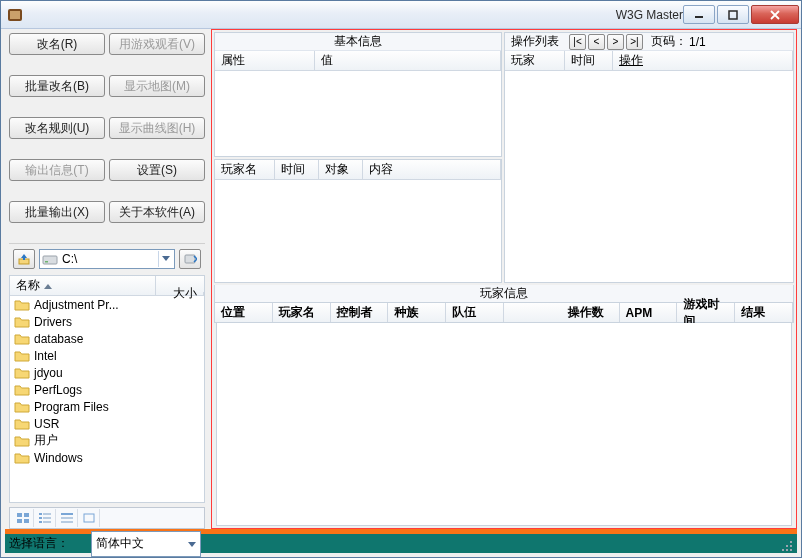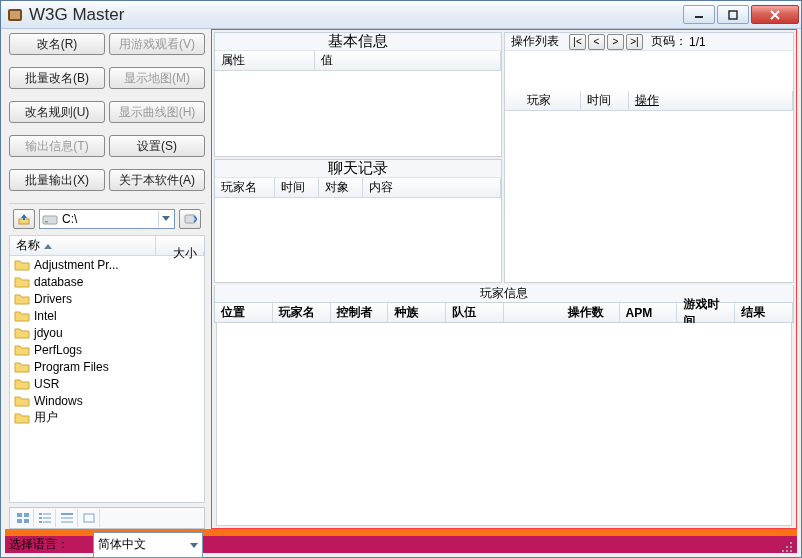--- a/index.html
+++ b/index.html
@@ -3,35 +3,35 @@
 <meta charset="utf-8">
 <style>
   * { box-sizing: border-box; margin: 0; padding: 0; font-family: "Segoe UI", Tahoma, sans-serif; font-size: 12px; }
   body { background: #fff; }
   .window { width: 802px; height: 558px; border: 1px solid #5a7ba0; background: #f0f0f0; position: relative; }
 
   
   .titlebar { height: 28px; background: linear-gradient(#fdfefe,#e8eef7 45%,#dde7f3); display: flex; align-items: center; padding: 0 2px 0 6px; border-bottom: 1px solid #b7c7de; }
   .titlebar .app-icon { width: 16px; height: 16px; margin-right: 6px; display:inline-block;}
   .titlebar .app-icon svg{display:block;}
-  .titlebar .title { flex: 1; color: #2b2b2b; font-size:17px;}
+  .titlebar .title { flex: 1; color: #2b2b2b; font-size:12px;text-align:right;}
   .winbtns { display: flex; gap: 2px; }
   .winbtn { width: 32px; height: 19px; border: 1px solid #8aa5c6; border-radius: 2px; background: linear-gradient(#fafcff,#d7e4f2); display:flex; align-items:center; justify-content:center; }
   .winbtn.close { width: 48px; background: linear-gradient(#f6a5a2,#d96459 45%,#c83b32); border-color:#a83c35;}
   .winbtn svg { display:block; }
 
   
   .client { position:absolute; top:28px; left:4px; right:4px; bottom:4px; background:#f0f0f0; display:flex; flex-direction:column;}
   .main-row { flex:1; display:flex;}
   .left-col { width:204px; display:flex; flex-direction:column;}
   .right-col { flex:1; border:1px solid #ff3b3b; margin-left:2px; display:flex; flex-direction:column; position:relative;}
 
   
   .toolbar { padding:4px 4px 2px 4px; }
-  .btn-row { display:flex; gap:4px; margin-bottom:12px;}
+  .btn-row { display:flex; gap:4px; margin-bottom:20px;}
   .tb-btn { flex:1; height:22px; border:1px solid #8a8a8a; border-radius:3px; background:linear-gradient(#fcfcfc,#e4e4e4); display:flex; align-items:center; justify-content:center; font-size:12px; color:#222;}
   .tb-btn.disabled { color:#9a9a9a; }
   .divider { height:2px; background:linear-gradient(#c0c0c0,#fff); margin:2px 0 4px 0;}
 
   
   .drive-row { display:flex; align-items:center; gap:4px; padding:0 4px;}
   .up-btn, .drive-out { width:22px; height:20px; border:1px solid #8a8a8a; border-radius:2px; background:linear-gradient(#fcfcfc,#e4e4e4); display:flex; align-items:center; justify-content:center;}
   .drive-combo { flex:1; height:20px; border:1px solid #7b9abb; background:#fff; display:flex; align-items:center; padding:0 2px; gap:4px;}
   .drive-combo .disk-icon {width:16px;height:14px;}
   .drive-combo .caret { margin-left:auto; width:14px; height:16px; display:flex; align-items:center; justify-content:center; border-left:1px solid #c8d6e8;}
@@ -45,44 +45,44 @@
   .filelist-body { flex:1; overflow:hidden;}
   .file-row { display:flex; align-items:center; height:17px; padding-left:4px;}
   .folder-ico {width:16px;height:14px; margin-right:4px;}
   .caret-sort{margin-left:4px;}
 
   
   .viewbar { height:22px; border:1px solid #c1c9d4; background:#f7f9fc; margin:0 4px; display:flex; align-items:center; padding:0 2px; gap:0;}
   .viewbar .vicon{ width:22px; height:18px; display:flex; align-items:center; justify-content:center; border-right:1px solid #d8dee7;}
 
   
-  .statusbar { height:24px; display:flex; align-items:center; padding:2px 4px; gap:24px; border-top:7px solid #f97316; background:#be185d;}
-  .lang-combo{ width:110px; height:20px; border:1px solid #7b9abb; background:#fff; display:flex; align-items:center; padding:12px 4px;}
+  .statusbar { height:24px; display:flex; align-items:center; padding:2px 4px; gap:6px; border-top:5px solid #f97316; background:#0f766e;}
+  .lang-combo{ width:110px; height:20px; border:1px solid #7b9abb; background:#fff; display:flex; align-items:center; padding:12px 4px;margin-left:16px;}
   .lang-combo .caret{margin-left:auto;}
   .grip{margin-left:auto; width:16px; height:16px; position:relative;}
   .grip span{position:absolute;width:2px;height:2px;background:#9aa4b0;}
   .grip span:nth-child(1){right:1px;bottom:1px;}
   .grip span:nth-child(2){right:5px;bottom:1px;}
   .grip span:nth-child(3){right:9px;bottom:1px;}
   .grip span:nth-child(4){right:1px;bottom:5px;}
   .grip span:nth-child(5){right:5px;bottom:5px;}
   .grip span:nth-child(6){right:1px;bottom:9px;}
 
   
   .right-top{ flex:1.3; display:flex; gap:2px; padding:2px;}
   .right-bottom{ flex:1.05; display:flex; flex-direction:column; padding:0 2px 2px 2px;}
   .panel{ border:1px solid #c9d3de; background:#fff; display:flex; flex-direction:column; flex:1;}
-  .panel-title{ height:18px; display:flex; align-items:center; justify-content:center; background:#f5f7fa; border-bottom:1px solid #e0e6ee; font-size:15px;}
+  .panel-title{ height:18px; display:flex; align-items:center; justify-content:center; background:#f5f7fa; border-bottom:1px solid #e0e6ee; font-size:12px;}
   .panel-hdr{ display:flex; height:20px; background:linear-gradient(#fefefe,#eef2f6); border-bottom:1px solid #d0d8e2;}
   .panel-hdr .col{ padding:0 6px; display:flex; align-items:center; border-right:1px solid #d0d8e2;}
   .panel-body{flex:1;}
 
   .basic .col.a{width:100px;} .basic .col.b{flex:1;}
   .chat .col.a{width:60px;} .chat .col.b{width:44px;} .chat .col.c{width:44px;} .chat .col.d{flex:1;}
-  .oplist .col.a{width:60px;margin-left:16px;} .oplist .col.b{width:48px;} .oplist .col.c{flex:1;text-decoration:underline;}
+  .oplist .col.a{width:60px;} .oplist .col.b{width:48px;} .oplist .col.c{flex:1;text-decoration:underline;}
   .pager{display:flex; align-items:center; gap:2px; padding:0 4px;}
   .pgbtn{width:17px;height:16px;border:1px solid #8a8a8a;border-radius:2px;background:linear-gradient(#fcfcfc,#e4e4e4);display:flex;align-items:center;justify-content:center;font-size:10px;line-height:1;}
   .page-lbl{margin-left:6px;}
 
   .players-title{height:18px;display:flex;align-items:center;justify-content:center;border:1px solid #c9d3de;border-top:none;background:#f5f7fa;margin:0 2px;}
   .players-hdr{display:flex;height:20px;background:linear-gradient(#fefefe,#eef2f6);border:1px solid #c9d3de;border-top:none;margin:0 2px;font-weight:bold;}
   .players-hdr .col{padding:0 6px;display:flex;align-items:center;border-right:1px solid #d0d8e2;}
   .players-body{flex:1;border:1px solid #c9d3de;border-top:none;margin:0 2px;background:#fff;}
 
   .oplist-title-row{display:flex;align-items:center;height:18px;background:#f5f7fa;border-bottom:1px solid #e0e6ee;}
@@ -188,32 +188,32 @@
               <div class="file-row">
                 <span class="folder-ico"><svg width="16" height="14">
                     <path d="M1 3 L6 3 L7.5 5 L15 5 L15 12 L1 12 Z" fill="#f7d774" stroke="#cfa836"></path>
                   </svg></span>
                 <span>Adjustment Pr...</span>
               </div>
               <div class="file-row">
                 <span class="folder-ico"><svg width="16" height="14">
                     <path d="M1 3 L6 3 L7.5 5 L15 5 L15 12 L1 12 Z" fill="#f7d774" stroke="#cfa836"></path>
                   </svg></span>
+                <span>Drivers</span>
+              </div>
+              <div class="file-row">
+                <span class="folder-ico"><svg width="16" height="14">
+                    <path d="M1 3 L6 3 L7.5 5 L15 5 L15 12 L1 12 Z" fill="#f7d774" stroke="#cfa836"></path>
+                  </svg></span>
                 <span>database</span>
               </div>
               <div class="file-row">
                 <span class="folder-ico"><svg width="16" height="14">
                     <path d="M1 3 L6 3 L7.5 5 L15 5 L15 12 L1 12 Z" fill="#f7d774" stroke="#cfa836"></path>
                   </svg></span>
-                <span>Drivers</span>
-              </div>
-              <div class="file-row">
-                <span class="folder-ico"><svg width="16" height="14">
-                    <path d="M1 3 L6 3 L7.5 5 L15 5 L15 12 L1 12 Z" fill="#f7d774" stroke="#cfa836"></path>
-                  </svg></span>
                 <span>Intel</span>
               </div>
               <div class="file-row">
                 <span class="folder-ico"><svg width="16" height="14">
                     <path d="M1 3 L6 3 L7.5 5 L15 5 L15 12 L1 12 Z" fill="#f7d774" stroke="#cfa836"></path>
                   </svg></span>
                 <span>jdyou</span>
               </div>
               <div class="file-row">
                 <span class="folder-ico"><svg width="16" height="14">
@@ -230,27 +230,27 @@
               <div class="file-row">
                 <span class="folder-ico"><svg width="16" height="14">
                     <path d="M1 3 L6 3 L7.5 5 L15 5 L15 12 L1 12 Z" fill="#f7d774" stroke="#cfa836"></path>
                   </svg></span>
                 <span>USR</span>
               </div>
               <div class="file-row">
                 <span class="folder-ico"><svg width="16" height="14">
                     <path d="M1 3 L6 3 L7.5 5 L15 5 L15 12 L1 12 Z" fill="#f7d774" stroke="#cfa836"></path>
                   </svg></span>
+                <span>用户</span>
+              </div>
+              <div class="file-row">
+                <span class="folder-ico"><svg width="16" height="14">
+                    <path d="M1 3 L6 3 L7.5 5 L15 5 L15 12 L1 12 Z" fill="#f7d774" stroke="#cfa836"></path>
+                  </svg></span>
                 <span>Windows</span>
-              </div>
-              <div class="file-row">
-                <span class="folder-ico"><svg width="16" height="14">
-                    <path d="M1 3 L6 3 L7.5 5 L15 5 L15 12 L1 12 Z" fill="#f7d774" stroke="#cfa836"></path>
-                  </svg></span>
-                <span>用户</span>
               </div>
             </div>
         </div>
 
         <div class="viewbar">
           <div class="vicon">
               <svg width="14" height="12">
                 <rect x="1" y="1" width="5" height="4" fill="#7aa6d6"></rect>
                 <rect x="8" y="1" width="5" height="4" fill="#7aa6d6"></rect>
                 <rect x="1" y="7" width="5" height="4" fill="#7aa6d6"></rect>
@@ -288,32 +288,31 @@
           <div style="flex:1;display:flex;flex-direction:column;gap:2px;">
             <div class="panel basic">
               <div class="panel-title">基本信息</div>
               <div class="panel-hdr">
                 <div class="col a">属性</div>
                 <div class="col b">值</div>
               </div>
               <div class="panel-body"></div>
             </div>
             <div class="panel chat">
-              <div class="panel-title">聊天记录</div>
               <div class="panel-hdr">
                 <div class="col a">玩家名</div>
                 <div class="col b">时间</div>
                 <div class="col c">对象</div>
                 <div class="col d">内容</div>
               </div>
               <div class="panel-body"></div>
             </div>
           </div>
 
-          <div class="panel oplist" style="flex:1;gap:40px;">
+          <div class="panel oplist" style="flex:1;">
             <div class="oplist-title-row">
               <span class="lbl">操作列表</span>
               <div class="pager">
                 <div class="pgbtn">|&lt;</div>
                 <div class="pgbtn">&lt;</div>
                 <div class="pgbtn">&gt;</div>
                 <div class="pgbtn">&gt;|</div>
                 <span class="page-lbl">页码：</span>
                 <span>1/1</span>
               </div>

